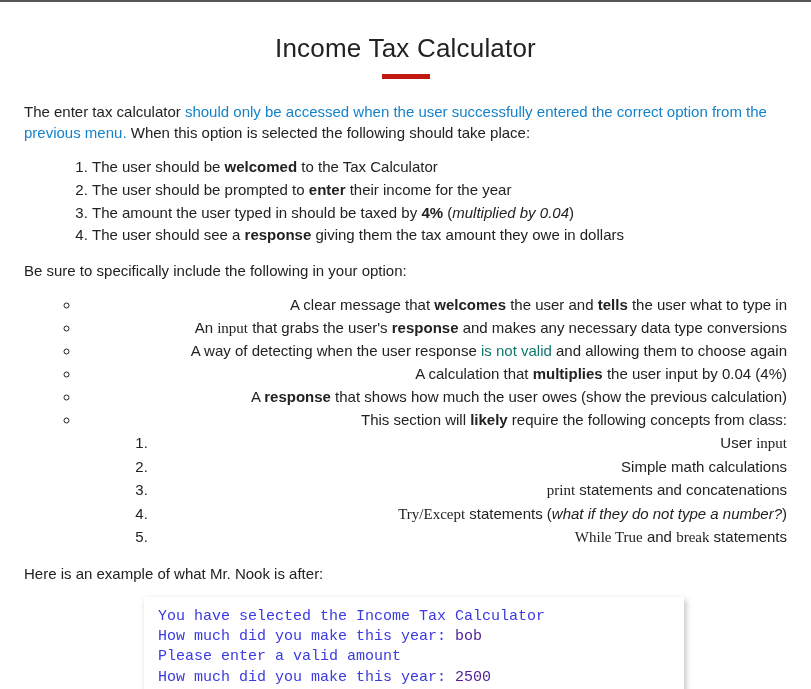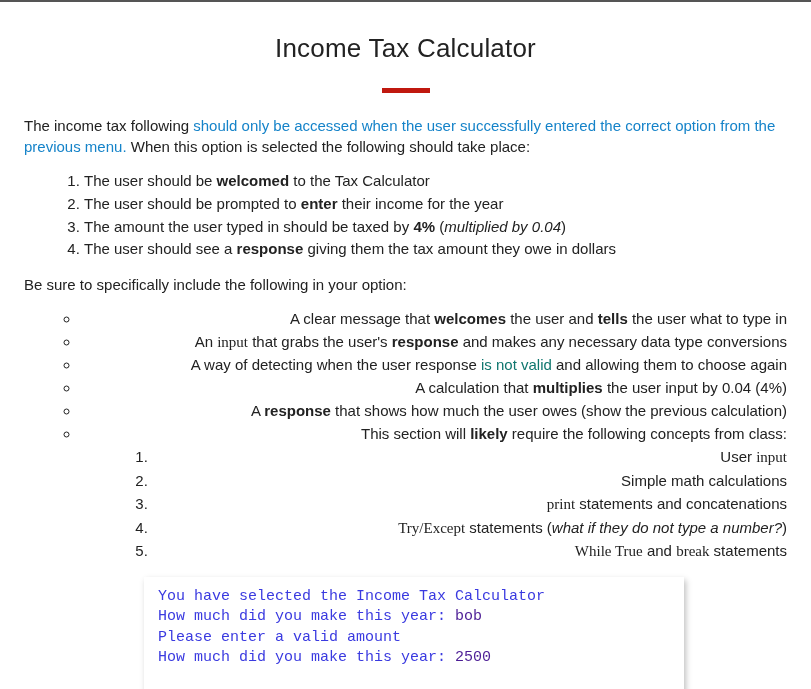--- a/index.html
+++ b/index.html
@@ -18,40 +18,40 @@
       width: 100%;
     }
     .page {
       width: 811px;
       padding: 10px 24px 30px 24px;
     }
     h1.title {
       font-size: 26px;
       font-weight: 400;
       text-align: center;
-      margin: 18px 0 20px 0;
+      margin: 18px 0 6px 0;
       letter-spacing: 0.2px;
     }
     .underline {
       width: 48px;
       height: 5px;
       background: #c0180f;
       margin: 4px auto 22px auto;
     }
     p { margin: 8px 0 12px 0; }
     .highlight { color: #1583c9; }
     .redtext { color: #0f766e; }
     b { font-weight: bold; }
     i { }
     .code { font-family: Liberation Serif, serif; }
     ol.numlist {
       margin: 6px 0 14px 0;
       padding-left: 56px;
     }
-    ol.numlist li { margin: 1px 4px; }
+    ol.numlist li { margin: 1px 12px; }
     ul.circlelist {
       list-style-type: circle;
       margin: 6px 0 14px 0;
       padding-left: 56px;
       text-align: right;
     }
     ul.circlelist > li { margin: 1px 0; }
     ol.sublist {
       margin: 2px 0 0 0;
       padding-left: 72px;
@@ -75,21 +75,21 @@
 <body>
 
 <div class="topline"></div>
 
 <div class="page">
 
   <h1 class="title">Income Tax Calculator</h1>
   <div class="underline"></div>
 
   <p>
-    <span>The income tax following </span><span class="highlight">should only be accessed when the user successfully entered the correct option from the previous menu.</span><span> When this option is selected the following should take place:</span>
+    <span>The enter tax calculator </span><span class="highlight">should only be accessed when the user successfully entered the correct option from the previous menu.</span><span> When this option is selected the following should take place:</span>
   </p>
 
   <ol class="numlist">
     <li><span>The user should be </span><b>welcomed</b><span> to the Tax Calculator</span></li>
     <li><span>The user should be prompted to </span><b>enter</b><span> their income for the year</span></li>
     <li><span>The amount the user typed in should be taxed by </span><b>4%</b><span> (</span><i>multiplied by 0.04</i><span>)</span></li>
     <li><span>The user should see a </span><b>response</b><span> giving them the tax amount they owe in dollars</span></li>
   </ol>
 
   <p>Be sure to specifically include the following in your option:</p>
@@ -104,20 +104,21 @@
       <ol class="sublist">
         <li><span>User </span><span class="code">input</span></li>
         <li>Simple math calculations</li>
         <li><span class="code">print</span><span> statements and concatenations</span></li>
         <li><span class="code">Try/Except</span><span> statements (</span><i>what if they do not type a number?</i><span>)</span></li>
         <li><span class="code">While True</span><span> and </span><span class="code">break</span><span> statements</span></li>
       </ol>
     </li>
   </ul>
 
+  <p>Here is an example of what Mr. Nook is after:</p>
 
   <div class="example"><span>You have selected the Income Tax Calculator</span>
 <span>How much did you make this year: </span><span class="userinput">bob</span>
 <span>Please enter a valid amount</span>
 <span>How much did you make this year: </span><span class="userinput">2500</span>
 
 </div>
 
 </div>
 

